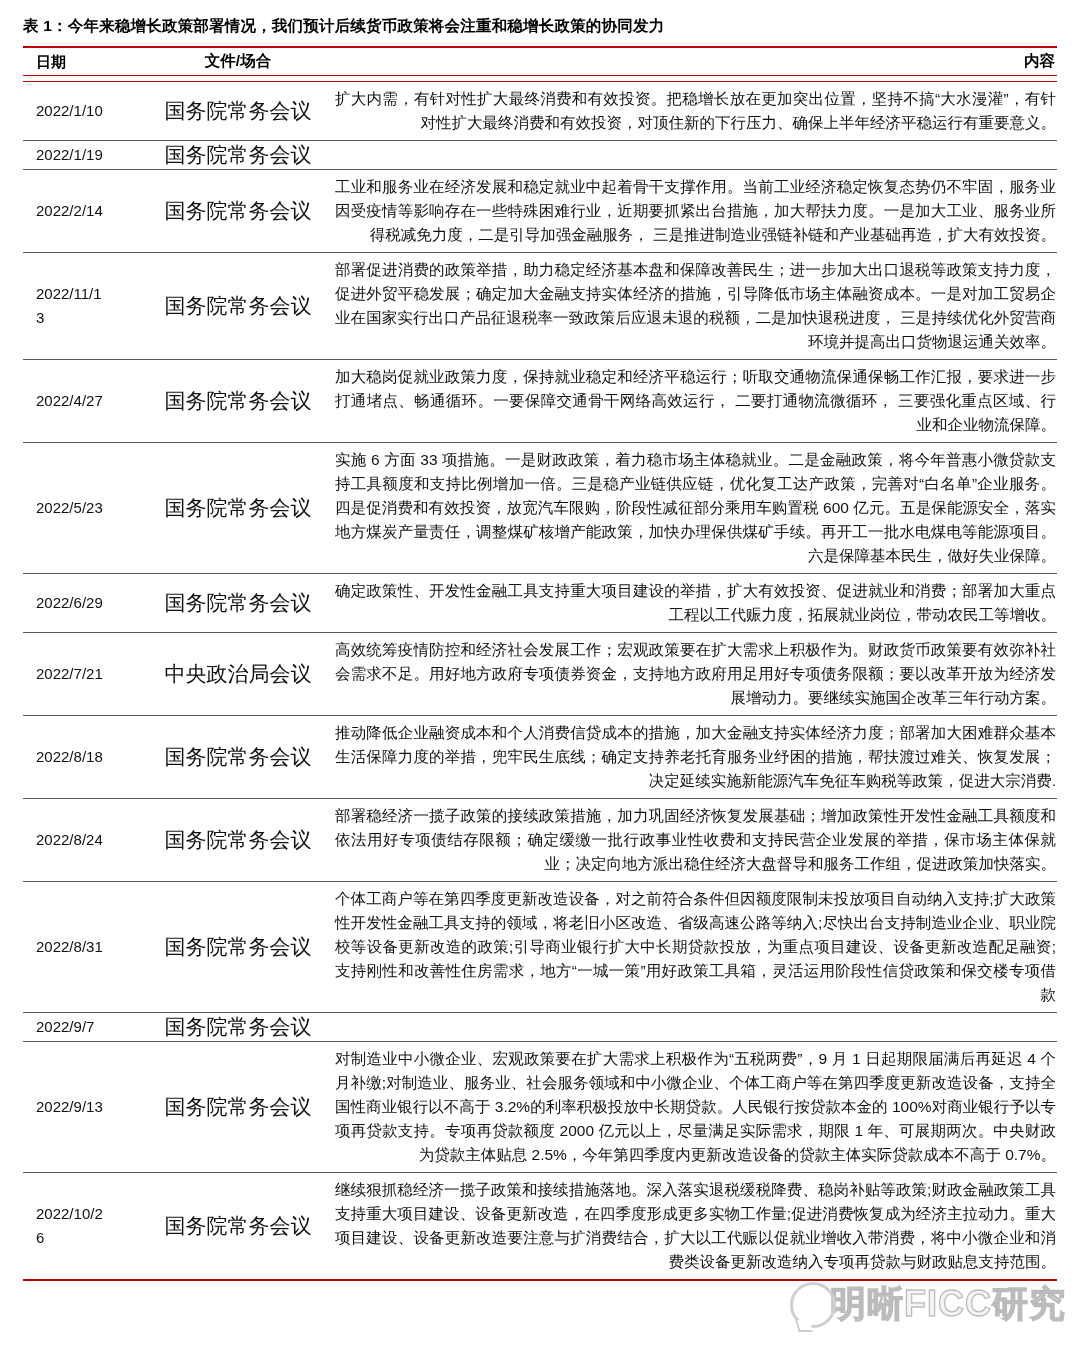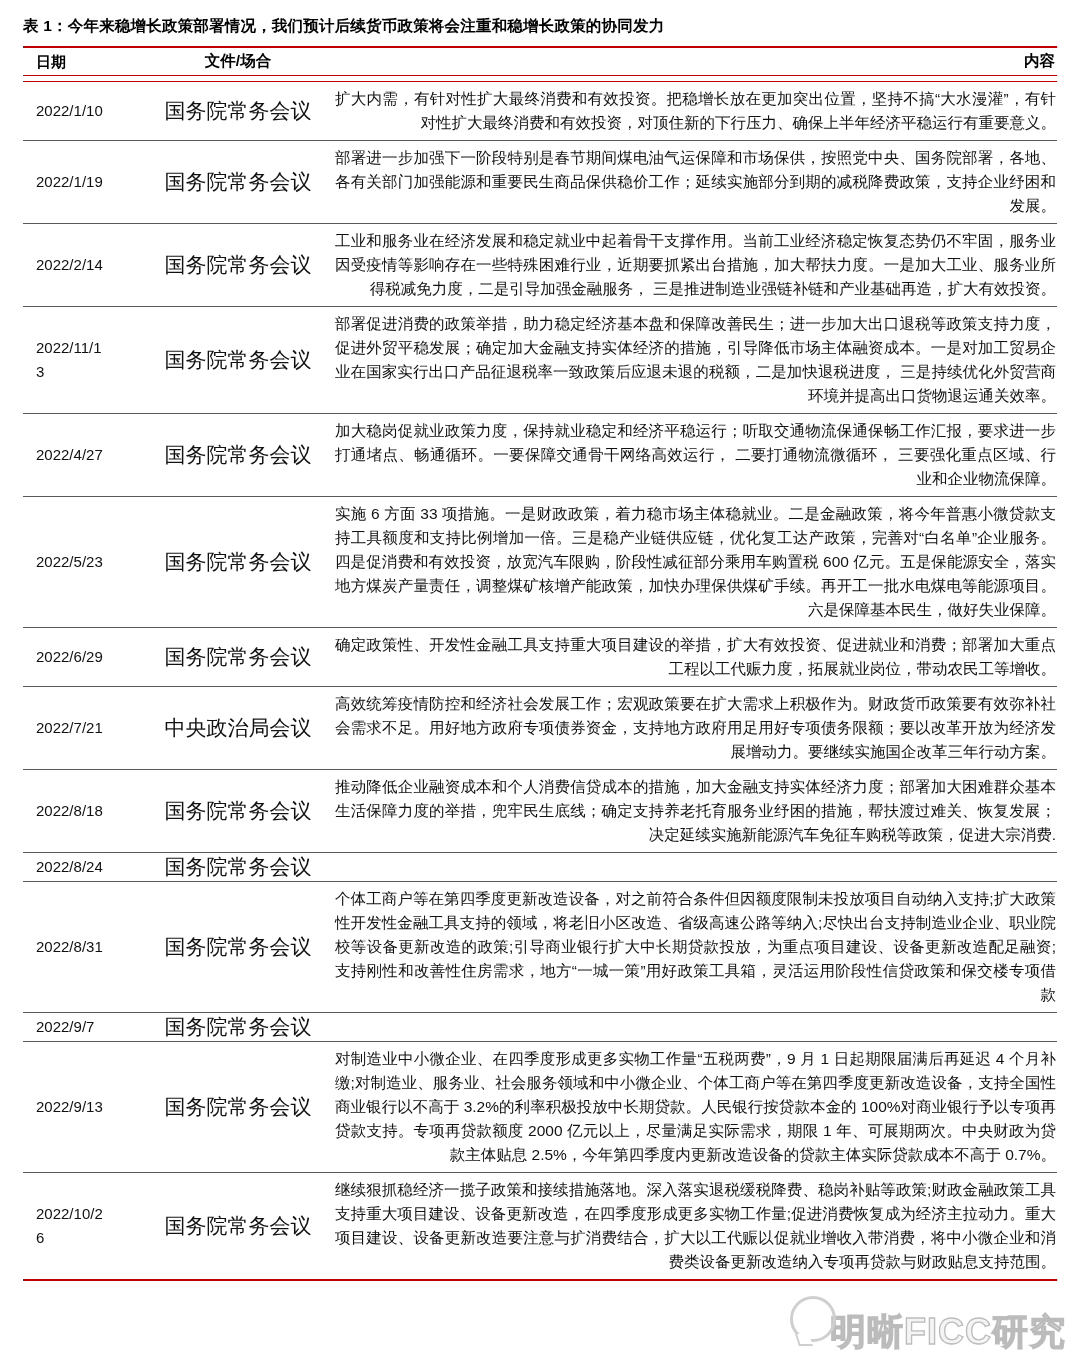--- a/index.html
+++ b/index.html
@@ -58,21 +58,20 @@
   }
   .wm-icon::after{
     content:"";position:absolute;left:4px;bottom:-7px;
     width:12px;height:10px;background:#ffffff;
     border:2.5px solid #bfbfbf;border-top:none;border-right:none;
     transform:skewX(18deg);
   }
   .wm-text{
     font-size:36px;font-weight:700;letter-spacing:1px;white-space:nowrap;
     color:rgba(200,200,200,.28);
-    margin-top:28px;
     -webkit-text-stroke:1.3px rgba(150,150,150,.85);
   }
 </style>
 </head>
 <body>
 
 <div class="page">
   <div class="title">表 1：今年来稳增长政策部署情况，我们预计后续货币政策将会注重和稳增长政策的协同发力</div>
 
   <div>
@@ -84,21 +83,20 @@
     <div class="head-gap"></div>
     <div id="tbody">
         <div class="row">
           <div class="c-date"><span class="date-text">2022/1/10</span></div>
           <div class="c-venue">国务院常务会议</div>
           <div class="c-content"><b>扩大内需，有针对性扩大最终消费和有效投资。</b><span>把稳增长放在更加突出位置，坚持不搞“大水漫灌”，有针对性扩大最终消费和有效投资，对顶住新的下行压力、确保上半年经济平稳运行有重要意义。</span></div>
         </div>
         <div class="row">
           <div class="c-date"><span class="date-text">2022/1/19</span></div>
           <div class="c-venue">国务院常务会议</div>
-          <div class="c-content"><span>部署进一步加强下一阶段特别是春节期间煤电油气运保障和市场保供，按照党中央、国务院部署，各地、各有关部门加强能源和重要民生商品保供稳价工作；</span><b>延续实施部分到期的减税降费政策，支持企业纾困和发展。</b></div>
         </div>
         <div class="row">
           <div class="c-date"><span class="date-text">2022/2/14</span></div>
           <div class="c-venue">国务院常务会议</div>
           <div class="c-content"><span>工业和服务业在经济发展和稳定就业中起着骨干支撑作用。当前工业经济稳定恢复态势仍不牢固，服务业因受疫情等影响存在一些特殊困难行业，近期要抓紧出台措施，加大帮扶力度。</span><b>一是加大工业、服务业所得税减免力度，二是引导加强金融服务， 三是推进制造业强链补链和产业基础再造，扩大有效投资。</b></div>
         </div>
         <div class="row">
           <div class="c-date"><span class="date-text">2022/11/13</span></div>
           <div class="c-venue">国务院常务会议</div>
           <div class="c-content"><span>部署促进消费的政策举措，助力稳定经济基本盘和保障改善民生；</span><b>进一步加大出口退税等政策支持力度，促进外贸平稳发展；</b><span>确定加大金融支持实体经济的措施，引导降低市场主体融资成本。一是对加工贸易企业在国家实行出口产品征退税率一致政策后应退未退的税额，二是加快退税进度， 三是持续优化外贸营商环境并提高出口货物退运通关效率。</span></div>
@@ -124,34 +122,35 @@
           <div class="c-content"><span>高效统筹疫情防控和经济社会发展工作；宏观政策要在扩大需求上积极作为。财政货币政策要有效弥补社会需求不足。</span><b>用好地方政府专项债券资金，支持地方政府用足用好专项债务限额；</b><span>要以改革开放为经济发展增动力。要继续实施国企改革三年行动方案。</span></div>
         </div>
         <div class="row">
           <div class="c-date"><span class="date-text">2022/8/18</span></div>
           <div class="c-venue">国务院常务会议</div>
           <div class="c-content"><b>推动降低企业融资成本和个人消费信贷成本的措施，</b><span>加大金融支持实体经济力度；部署加大困难群众基本生活保障力度的举措，兜牢民生底线；确定支持养老托育服务业纾困的措施，帮扶渡过难关、恢复发展；</span><b>决定延续实施新能源汽车免征车购税等政策，</b><span>促进大宗消费.</span></div>
         </div>
         <div class="row">
           <div class="c-date"><span class="date-text">2022/8/24</span></div>
           <div class="c-venue">国务院常务会议</div>
+          <div class="c-content"><span>部署稳经济一揽子政策的接续政策措施，加力巩固经济恢复发展基础；</span><b>增加政策性开发性金融工具额度和依法用好专项债结存限额；确定缓缴一批行政事业性收费和支持民营企业发展的举措，</b><span>保市场主体保就业；决定向地方派出稳住经济大盘督导和服务工作组，促进政策加快落实。</span></div>
         </div>
         <div class="row">
           <div class="c-date"><span class="date-text">2022/8/31</span></div>
           <div class="c-venue">国务院常务会议</div>
           <div class="c-content"><span>个体工商户等在第四季度更新改造设备，对之前符合条件但因额度限制未投放项目自动纳入支持;扩大政策性开发性金融工具支持的领域，将老旧小区改造、省级高速公路等纳入;</span><b>尽快出台支持制造业企业、职业院校等设备更新改造的政策;引导商业银行扩大中长期贷款投放，</b><span>为重点项目建设、设备更新改造配足融资;支持刚性和改善性住房需求，地方“一城一策”用好政策工具箱，灵活运用阶段性信贷政策和保交楼专项借款</span></div>
         </div>
         <div class="row">
           <div class="c-date"><span class="date-text">2022/9/7</span></div>
           <div class="c-venue">国务院常务会议</div>
         </div>
         <div class="row">
           <div class="c-date"><span class="date-text">2022/9/13</span></div>
           <div class="c-venue">国务院常务会议</div>
-          <div class="c-content"><b>对制造业中小微企业、在四季度形成更多实物工作量“五税两费”，</b><span>9 月 1 日起期限届满后再延迟 4 个月补缴;对制造业、服务业、社会服务领域和中小微企业、个体工商户等在第四季度更新改造设备，支持全国性商业银行以不高于 3.2%的利率积极投放中长期贷款。人民银行按贷款本金的 100%对商业银行予以专项再贷款支持。专项再贷款额度 2000 亿元以上，尽量满足实际需求，期限 1 年、可展期两次。中央财政为贷款主体贴息 2.5%，今年第四季度内更新改造设备的贷款主体实际贷款成本不高于 0.7%。</span></div>
+          <div class="c-content"><b>对制造业中小微企业、宏观政策要在扩大需求上积极作为“五税两费”，</b><span>9 月 1 日起期限届满后再延迟 4 个月补缴;对制造业、服务业、社会服务领域和中小微企业、个体工商户等在第四季度更新改造设备，支持全国性商业银行以不高于 3.2%的利率积极投放中长期贷款。人民银行按贷款本金的 100%对商业银行予以专项再贷款支持。专项再贷款额度 2000 亿元以上，尽量满足实际需求，期限 1 年、可展期两次。中央财政为贷款主体贴息 2.5%，今年第四季度内更新改造设备的贷款主体实际贷款成本不高于 0.7%。</span></div>
         </div>
         <div class="row">
           <div class="c-date"><span class="date-text">2022/10/26</span></div>
           <div class="c-venue">国务院常务会议</div>
           <div class="c-content"><b>继续狠抓稳经济一揽子政策和接续措施落地。</b><span>深入落实退税缓税降费、稳岗补贴等政策;财政金融政策工具支持重大项目建设、设备更新改造，在四季度形成更多实物工作量;促进消费恢复成为经济主拉动力。重大项目建设、设备更新改造要注意与扩消费结合，扩大以工代赈以促就业增收入带消费，将中小微企业和消费类设备更新改造纳入专项再贷款与财政贴息支持范围。</span></div>
         </div>
       </div>
   </div>
 
 </div>

